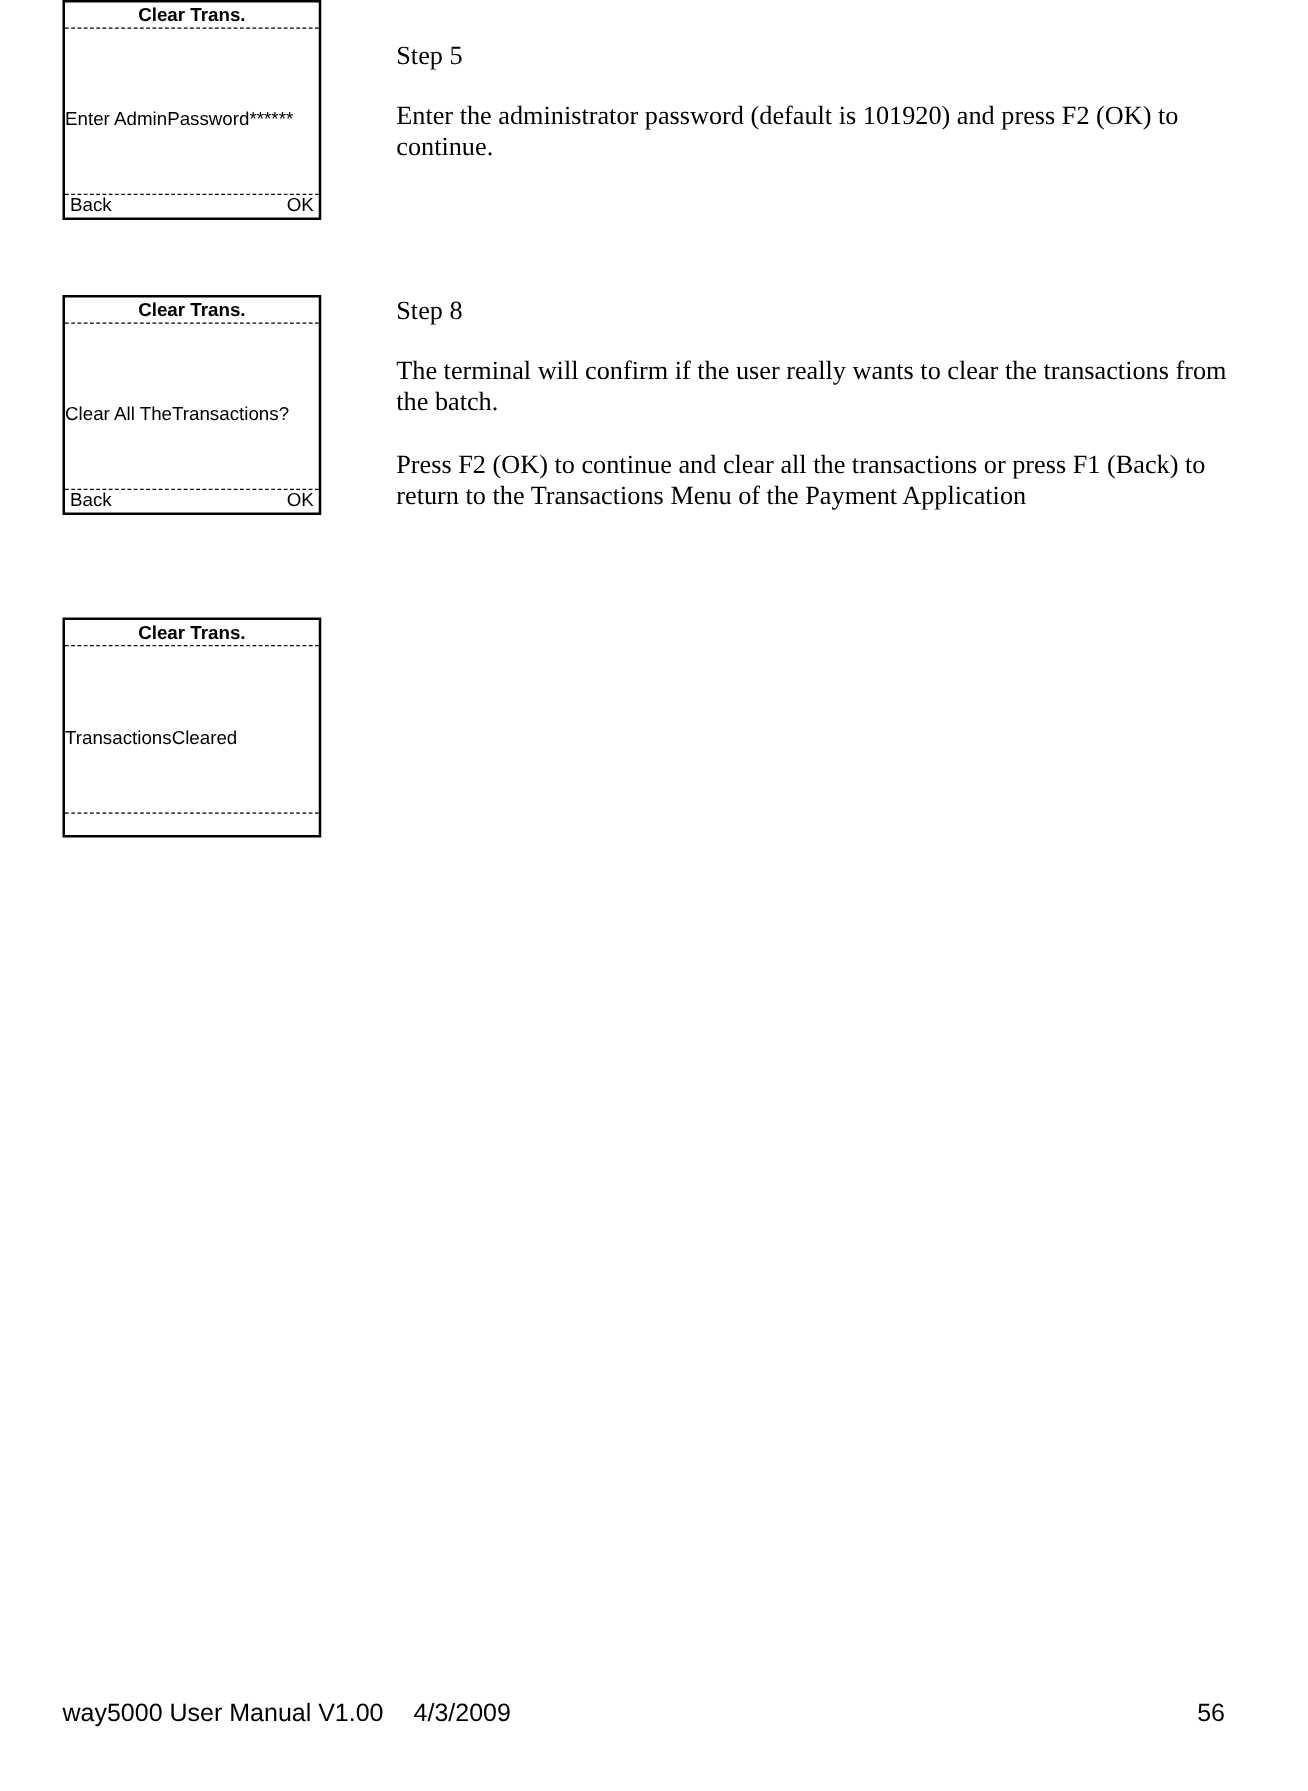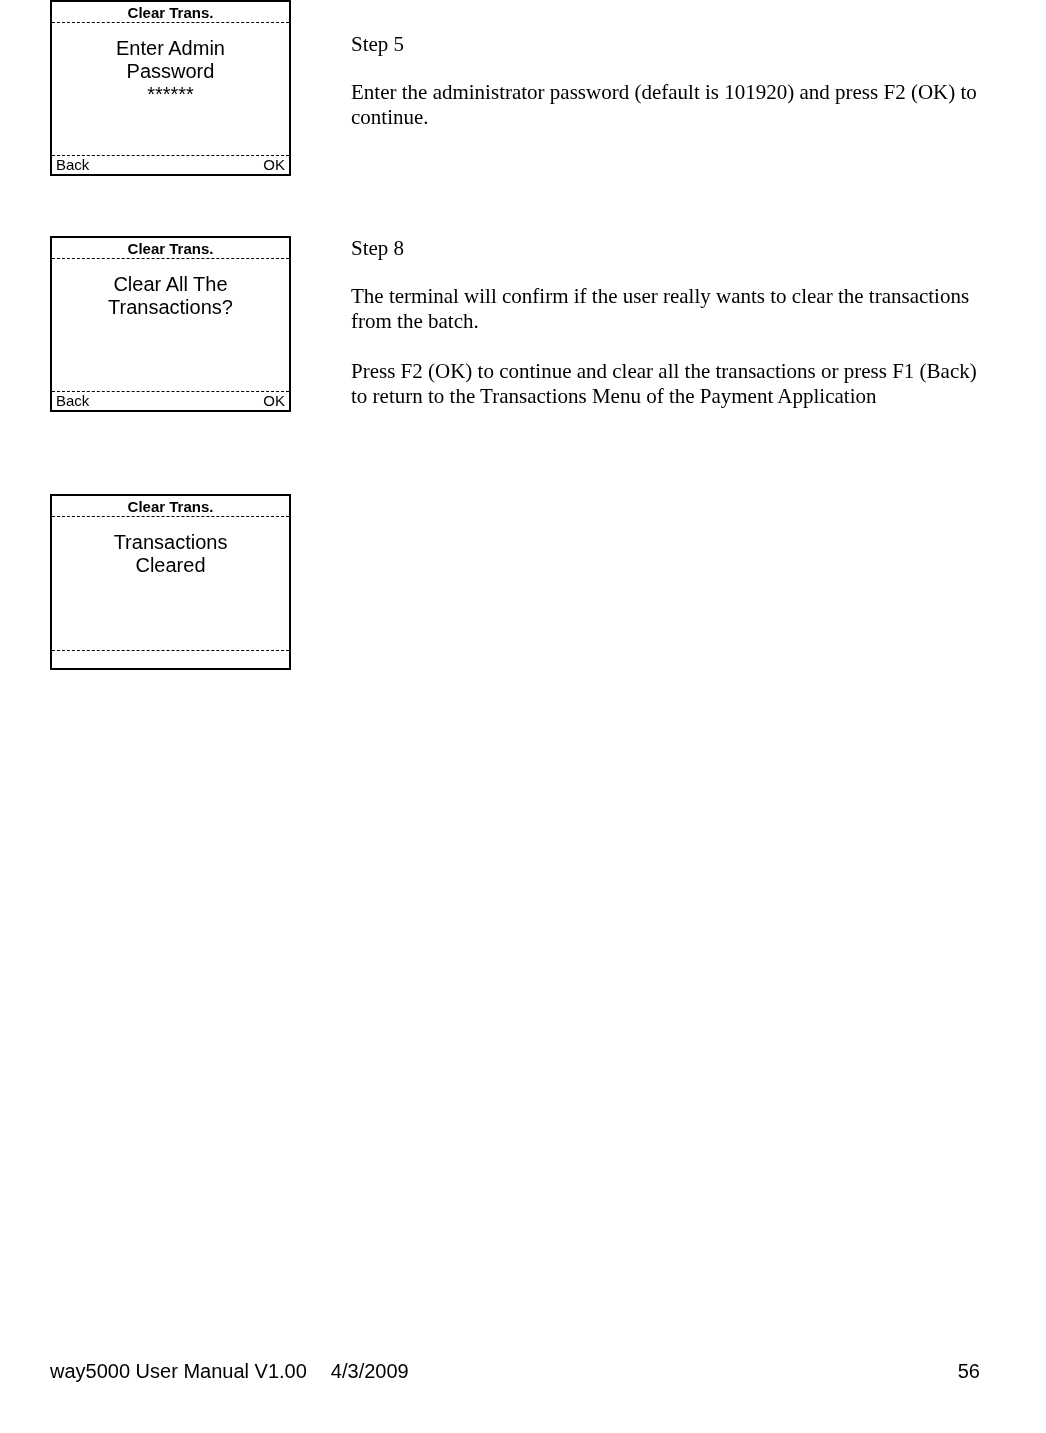--- a/index.html
+++ b/index.html
@@ -15,42 +15,41 @@
     position: relative;
     box-sizing: border-box;
     padding: 0 50px;
   }
   .step-row {
     display: flex;
     align-items: flex-start;
     gap: 60px;
   }
   .terminal-box {
-    width: 241px;
+    width: 207px;
     height: 176px;
     border: 2px solid #000;
     box-sizing: border-box;
     display: flex;
     flex-direction: column;
     flex-shrink: 0;
     background: #fff;
   }
   .terminal-title {
     font-weight: bold;
     font-size: 15px;
     text-align: center;
     padding: 2px 0 1px 0;
     border-bottom: 1.5px dashed #000;
   }
   .terminal-body {
     flex: 1;
     display: flex;
-    flex-direction: column;
     align-items: center;
-    font-size: 20px;
+    font-size: 15px;
     line-height: 1.15;
     padding-top: 14px;
     text-align: right;
   }
   .terminal-body-line {
     white-space: pre;
   }
   .terminal-footer {
     display: flex;
     justify-content: space-between;

